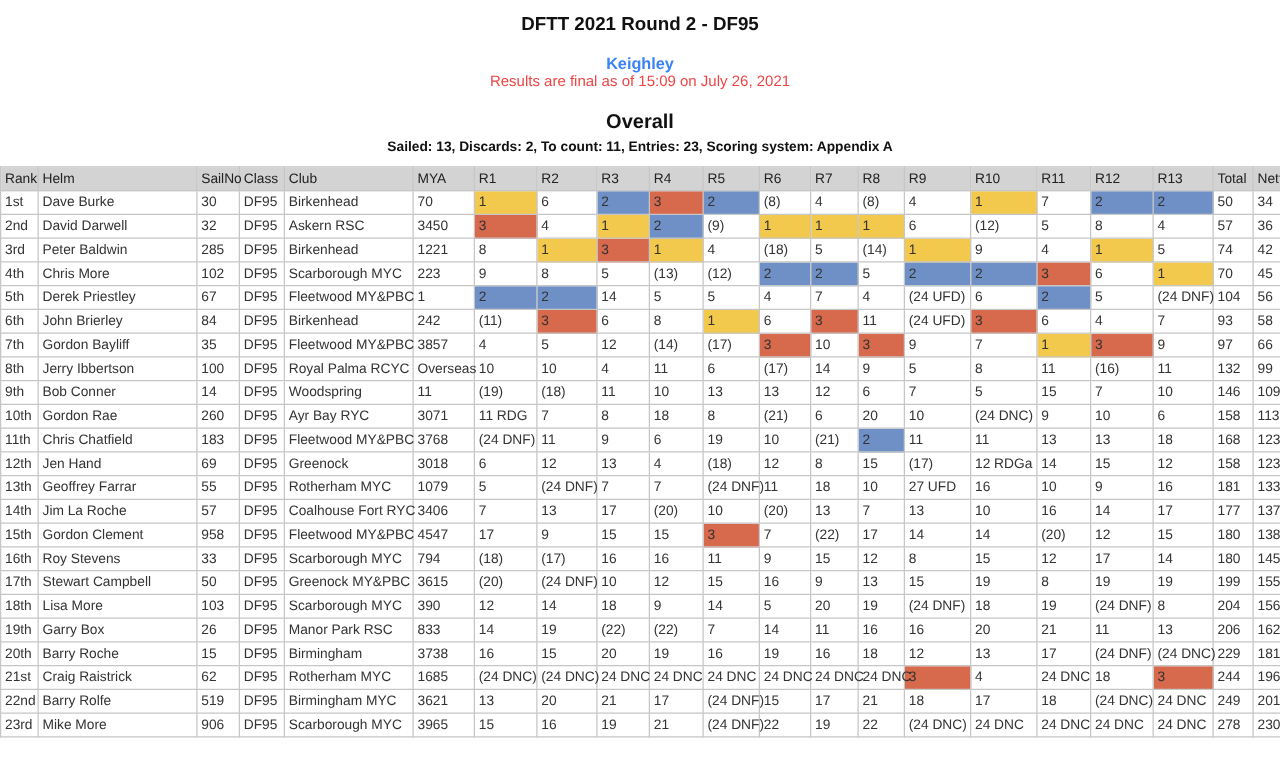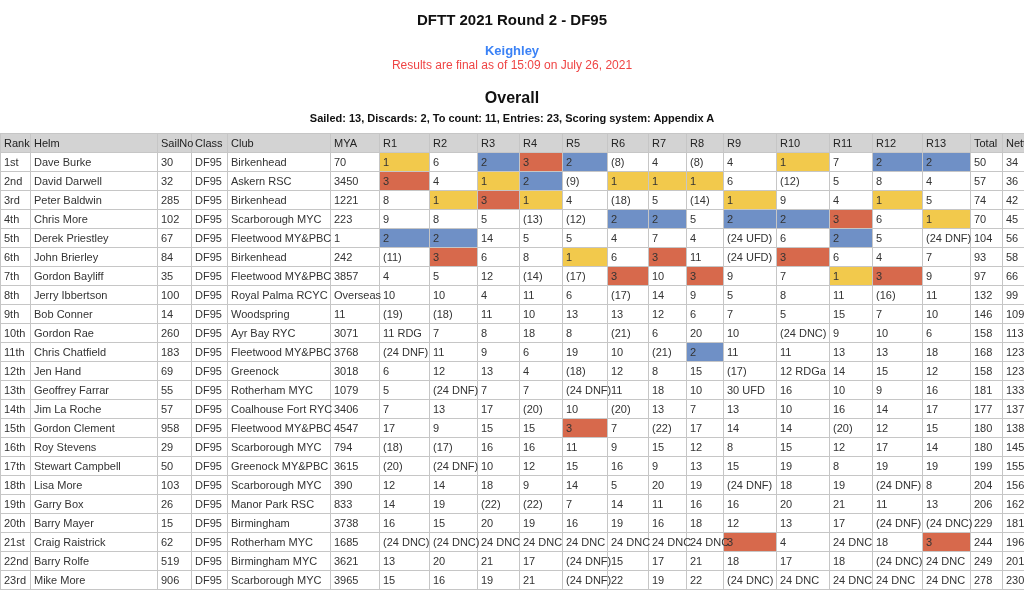--- a/index.html
+++ b/index.html
@@ -391,21 +391,21 @@
           <td>Rotherham MYC</td>
           <td>1079</td>
           <td>5</td>
           <td>(24 DNF)</td>
           <td>7</td>
           <td>7</td>
           <td>(24 DNF)</td>
           <td>11</td>
           <td>18</td>
           <td>10</td>
-          <td>30 UFD</td>
+          <td>27 UFD</td>
           <td>16</td>
           <td>10</td>
           <td>9</td>
           <td>16</td>
           <td>181</td>
           <td>133</td>
         </tr>
         <tr>
           <td>14th</td>
           <td>Jim La Roche</td>
@@ -448,21 +448,21 @@
           <td>14</td>
           <td>(20)</td>
           <td>12</td>
           <td>15</td>
           <td>180</td>
           <td>138</td>
         </tr>
         <tr>
           <td>16th</td>
           <td>Roy Stevens</td>
-          <td>29</td>
+          <td>33</td>
           <td>DF95</td>
           <td>Scarborough MYC</td>
           <td>794</td>
           <td>(18)</td>
           <td>(17)</td>
           <td>16</td>
           <td>16</td>
           <td>11</td>
           <td>9</td>
           <td>15</td>
@@ -539,21 +539,21 @@
           <td>16</td>
           <td>20</td>
           <td>21</td>
           <td>11</td>
           <td>13</td>
           <td>206</td>
           <td>162</td>
         </tr>
         <tr>
           <td>20th</td>
-          <td>Barry Mayer</td>
+          <td>Barry Roche</td>
           <td>15</td>
           <td>DF95</td>
           <td>Birmingham</td>
           <td>3738</td>
           <td>16</td>
           <td>15</td>
           <td>20</td>
           <td>19</td>
           <td>16</td>
           <td>19</td>

